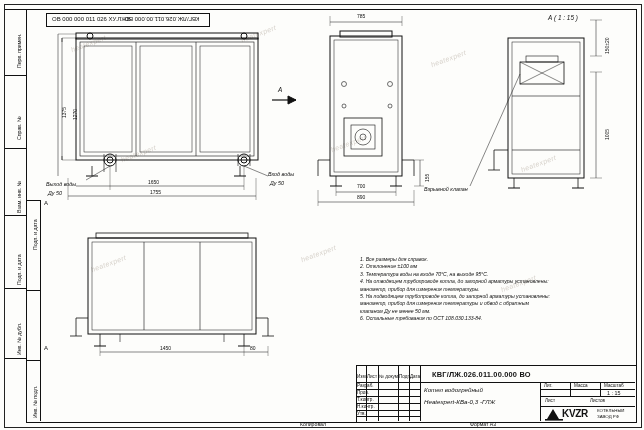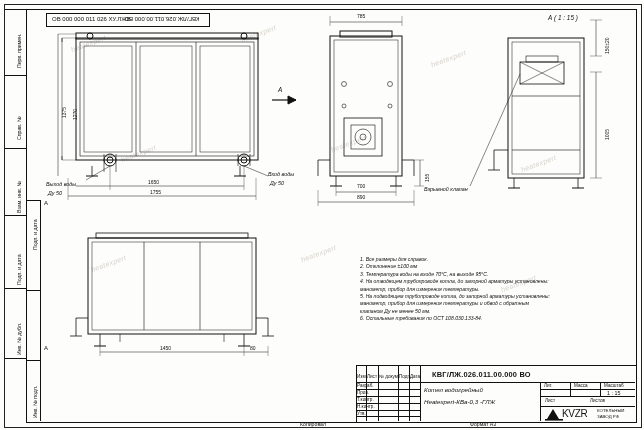--- a/index.html
+++ b/index.html
@@ -15,21 +15,21 @@
   .dim{position:absolute;font-size:5px;color:#111;font-family:"Liberation Sans",sans-serif;}
   .lbl{position:absolute;font-size:5.4px;color:#111;font-style:italic;}
   .wm{position:absolute;font-size:7px;color:#d8d3cc;transform:rotate(-20deg);letter-spacing:0.4px;pointer-events:none;font-style:italic;}
   .notes{position:absolute;font-size:5.1px;line-height:1.45;color:#111;font-style:italic;}
   .notes div{white-space:nowrap;}
   .tb{position:absolute;border:1px solid #111;}
   .tbcell{position:absolute;font-size:4.6px;color:#111;line-height:1;}
   .title-main{position:absolute;font-size:7.4px;font-weight:bold;color:#111;letter-spacing:0.2px;}
   .sub1{position:absolute;font-size:6.2px;font-style:italic;color:#111;}
   .sub2{position:absolute;font-size:6.2px;font-style:italic;color:#111;}
-  .kvzr{position:absolute;font-size:10px;font-weight:normal;color:#111;letter-spacing:-0.3px;}
+  .kvzr{position:absolute;font-size:10px;font-weight:bold;color:#111;letter-spacing:-0.3px;}
   .kvzr-sub{position:absolute;font-size:4.4px;color:#111;line-height:1.1;}
   svg{position:absolute;left:0;top:0;overflow:visible;}
   .code-top{position:absolute;font-size:6px;color:#111;}
   .scale-lbl{position:absolute;font-size:6.4px;font-style:italic;color:#111;}
 </style>
 </head>
 <body>
 
 <div id="sheet">
 

